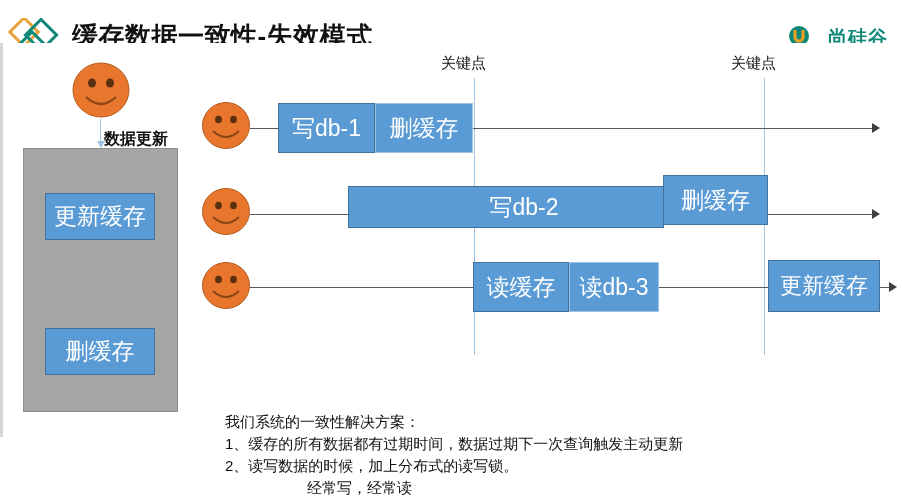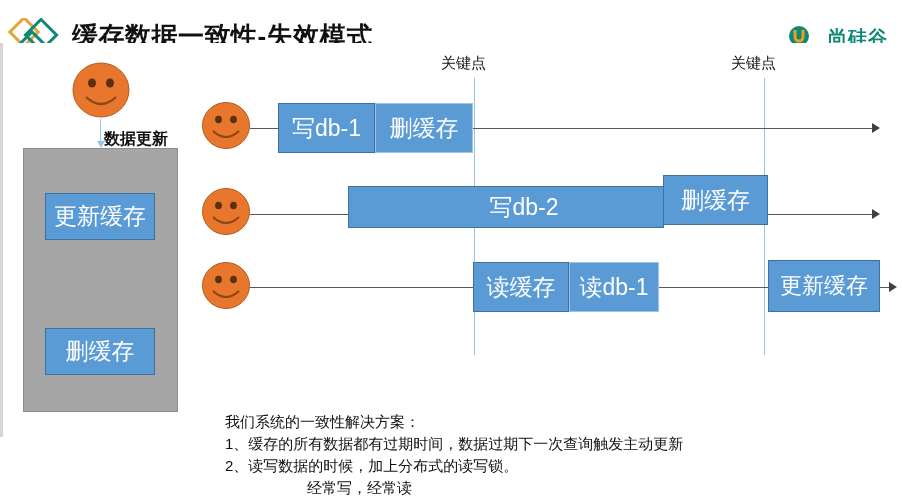--- a/index.html
+++ b/index.html
@@ -160,21 +160,21 @@
         <ellipse cx="17.5" cy="18.5" rx="3.4" ry="3.8" fill="#5a3010"></ellipse>
         <ellipse cx="32.5" cy="18.5" rx="3.4" ry="3.8" fill="#5a3010"></ellipse>
         <path d="M12 30 Q25 42 38 30" fill="none" stroke="#8a4714" stroke-width="2"></path>
       </svg>
     </div>
     <div class="tline" style="left:247px;top:244px;width:223px;"></div>
     <div class="bluebox" style="left:470px;top:219px;width:96px;height:50px;">
       <span>读缓存</span>
     </div>
     <div class="bluebox pale" style="left:566px;top:219px;width:90px;height:50px;">
-      <span>读db-1</span>
+      <span>读db-3</span>
     </div>
     <div class="tline" style="left:656px;top:244px;width:109px;"></div>
     <div class="bluebox big" style="left:765px;top:217px;width:112px;height:52px;">
       <span>更新缓存</span>
     </div>
     <div class="tline" style="left:877px;top:244px;width:14px;"></div>
     <div class="arrowhead" style="left:886px;top:239px;"></div>
 
     <div class="notes">
       <div class="ln">

